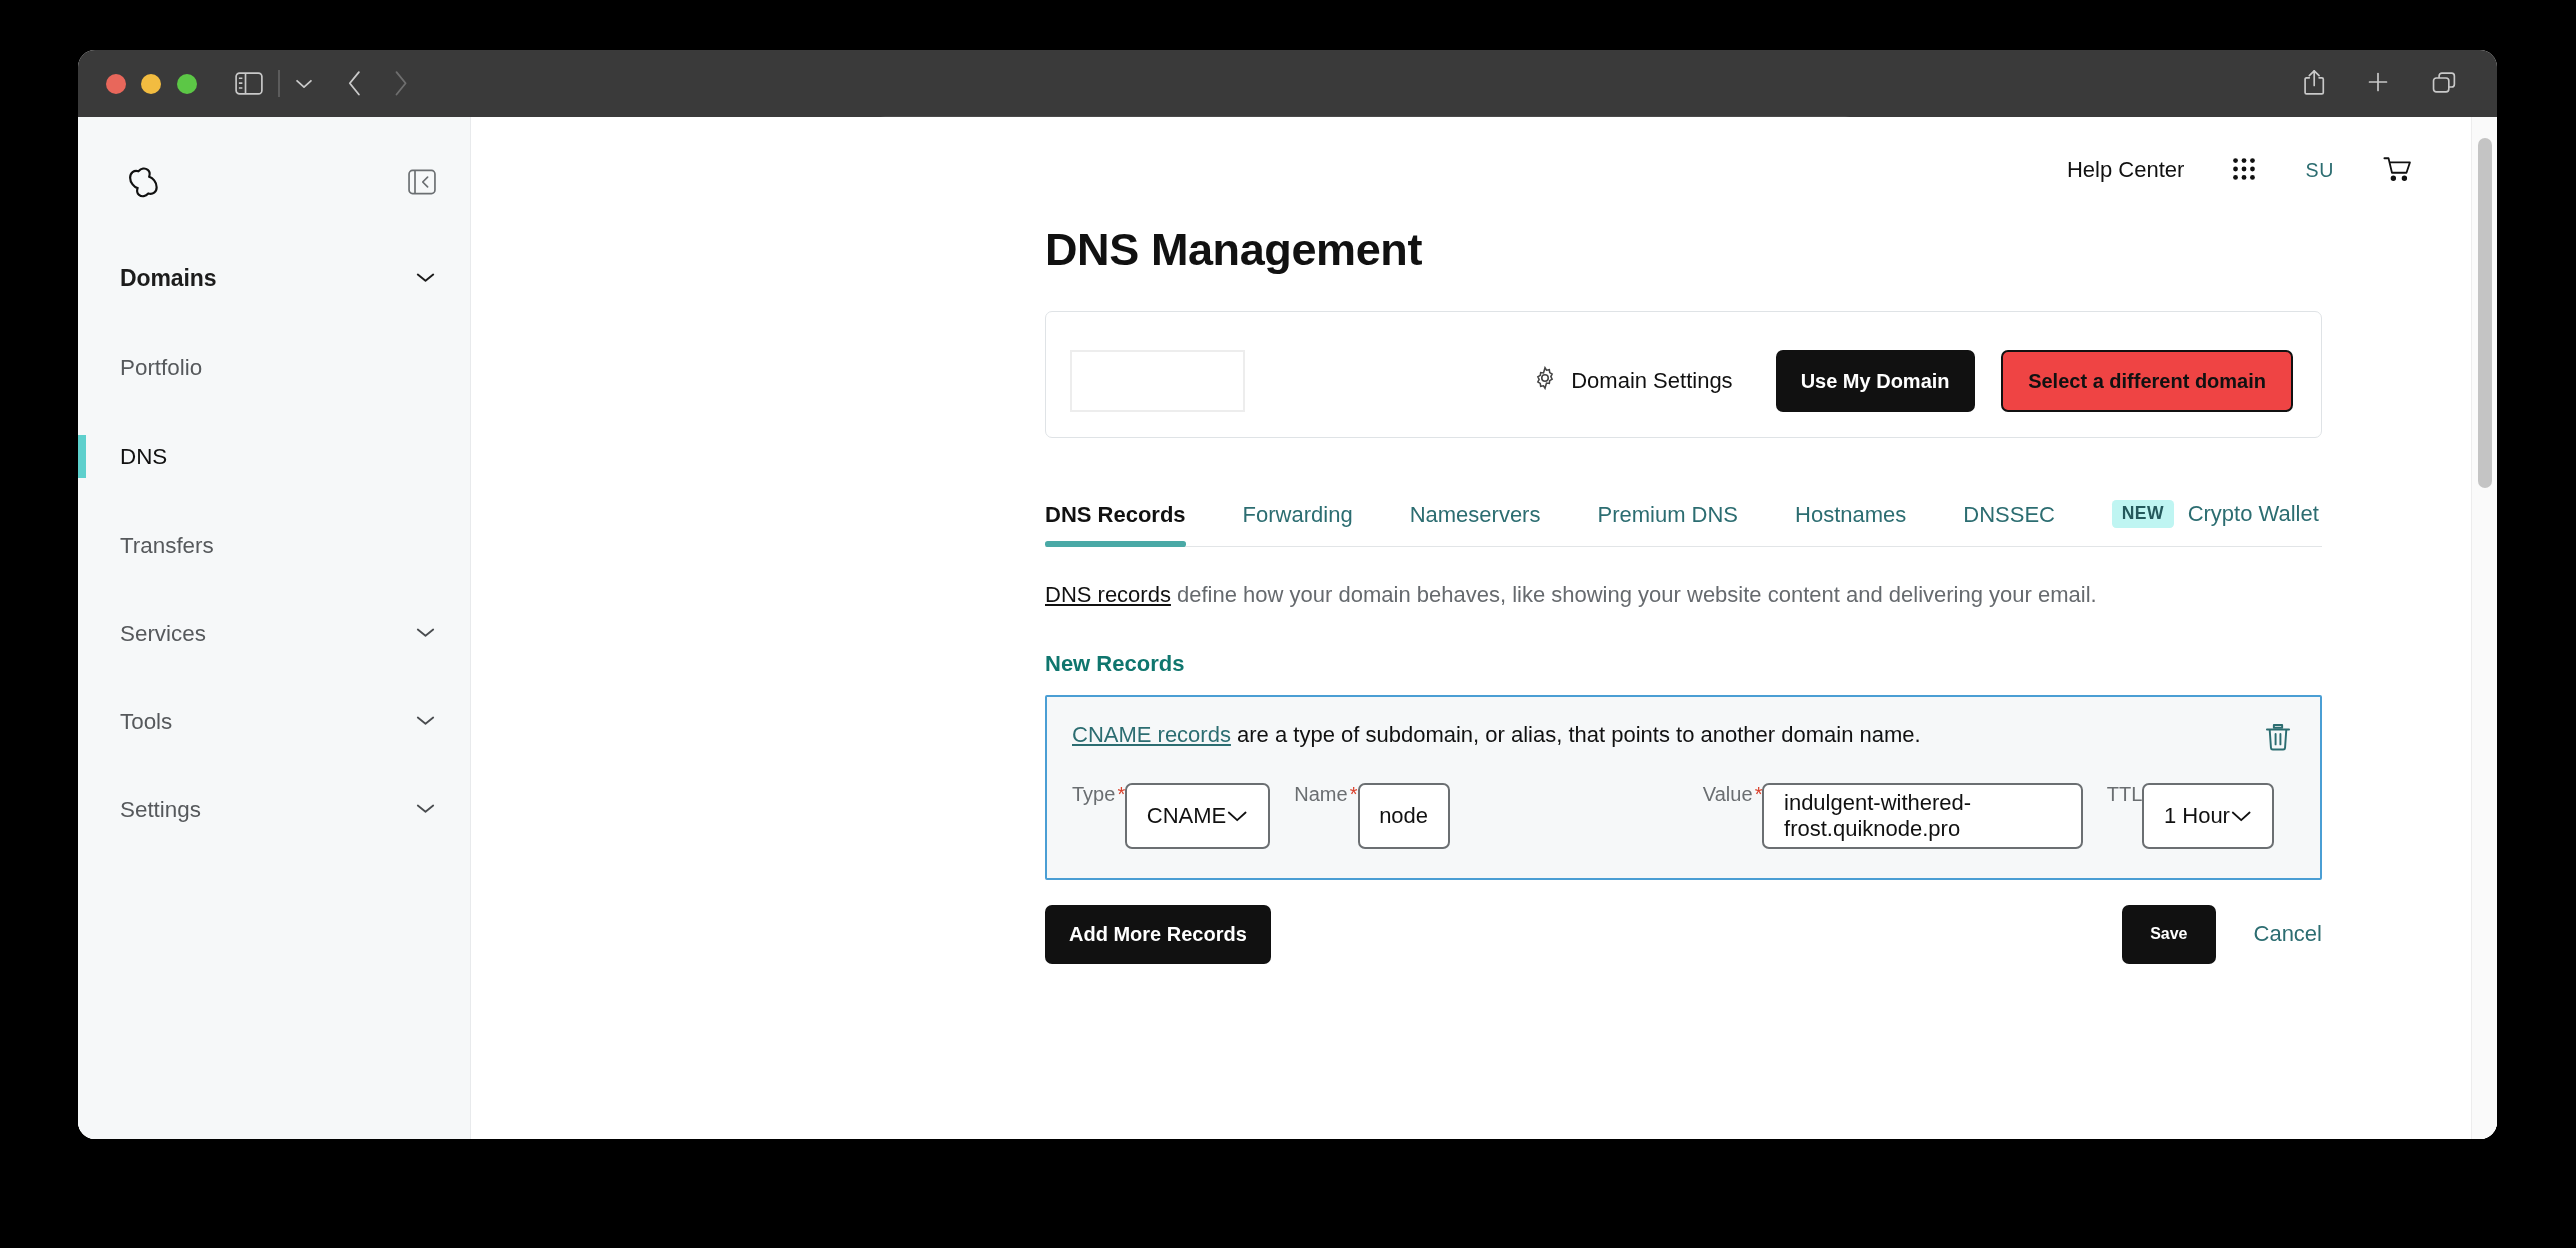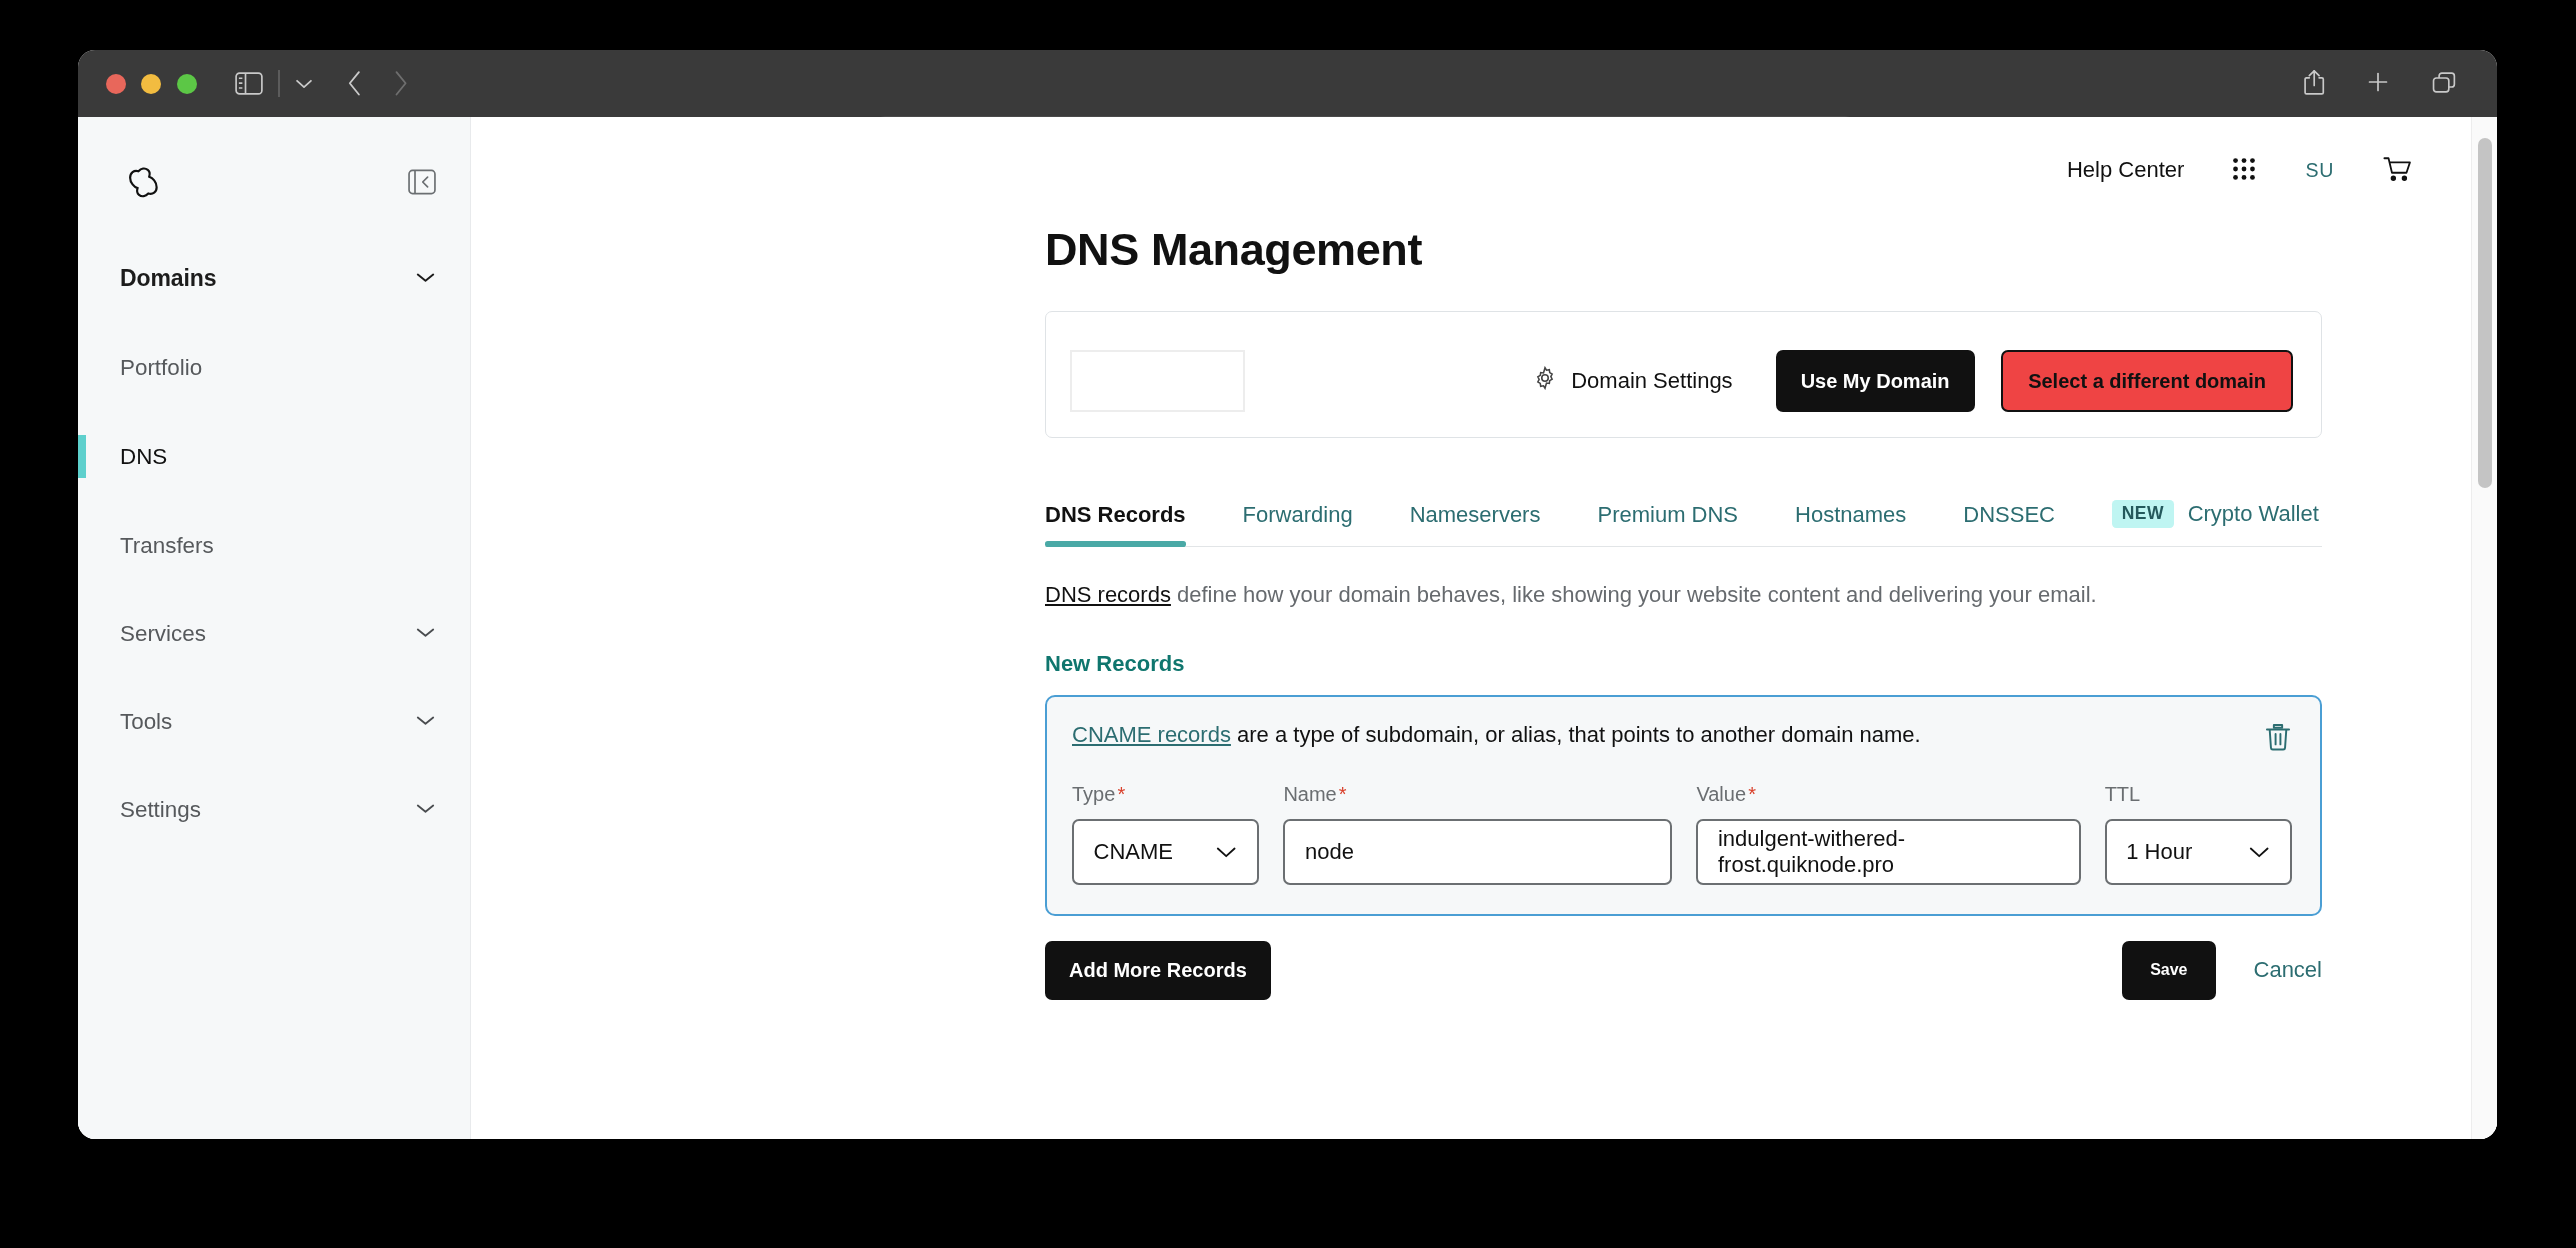--- a/index.html
+++ b/index.html
@@ -336,21 +336,21 @@
     font-size: 22px;
     font-weight: bold;
     color: #0f766e;
   }
 
   .record-card {
     margin-top: 18px;
     margin-right: 175px;
     border: 2.1px solid #4a9ed4;
     background: #f6f8f9;
-    border-radius: 10px;
+    border-radius: 2px;
     padding: 25px 28px 29px 25px;
     box-sizing: border-box;
     position: relative;
   }
   .record-head {
     display: flex;
     align-items: flex-start;
     justify-content: space-between;
   }
   .record-desc {
@@ -362,21 +362,21 @@
     text-decoration: underline;
   }
   .trash-btn { color: #2c6d71; display: block; margin-top: 1.4px; }
 
   .fields {
     display: flex;
     align-items: flex-end;
     margin-top: 29px;
     gap: 24px;
   }
-  .field { display: flex; flex-direction: column; }
+  .field { display: flex; }
   .field.type { width: 276px; }
   .field.name { width: 573px; }
   .field.value { width: 566px; }
   .field.ttl { width: 276px; }
   .field-label {
     font-size: 20px;
     color: #6a6e71;
     margin-bottom: 12.6px;
   }
   .req { color: #d9402b; margin-left: 2.1px; }

